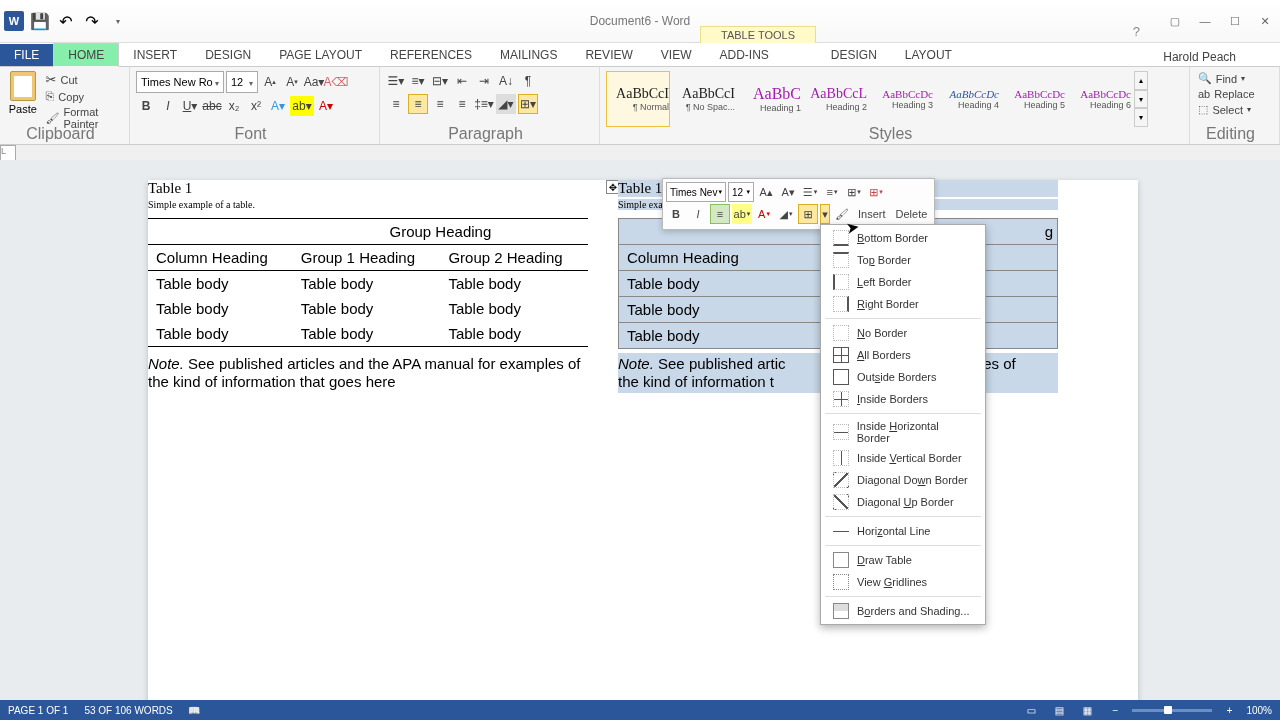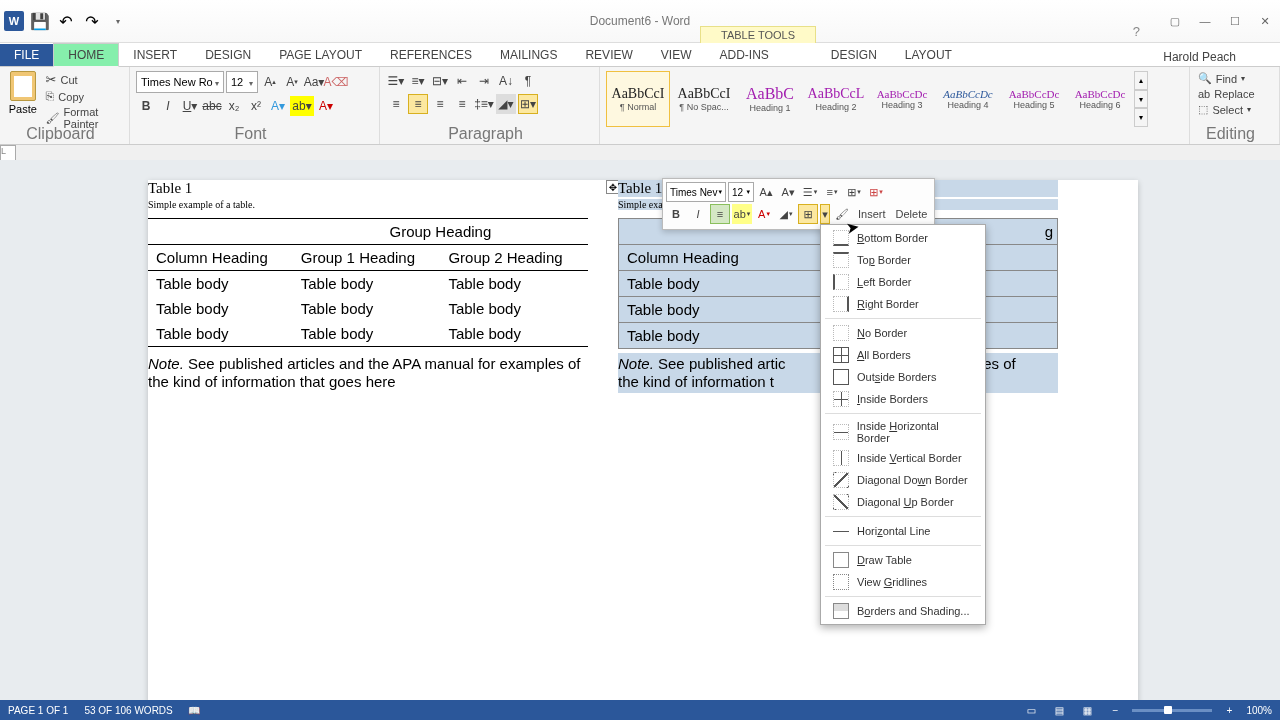--- a/index.html
+++ b/index.html
@@ -46,21 +46,21 @@
 .size-combo { width: 32px; height: 22px; border: 1px solid #aaa; background: #fff; font-size: 11px; padding: 2px 4px; display: flex; align-items: center; justify-content: space-between; }
 .sm-btn { width: 20px; height: 20px; display: flex; align-items: center; justify-content: center; cursor: pointer; font-size: 12px; color: #444; }
 .dd-arrow::after { content: '▾'; font-size: 8px; color: #666; }
 
 
 .para-group { width: 220px; }
 
 
 .styles-group { flex: 1; }
 .styles-gallery { display: flex; height: 56px; gap: 2px; }
-.style-item { width: 64px; border: 1px solid transparent; display: flex; flex-direction: column; align-items: center; justify-content: center; cursor: pointer; font-size: 9px; color: #555; }
+.style-item { width: 64px; border: 1px solid transparent; display: flex; flex-direction: column; align-items: flex-end; justify-content: center; cursor: pointer; font-size: 9px; color: #555; }
 .style-item.sel { border-color: #f0c040; background: #fef8e0; }
 .style-prev { font-family: 'Times New Roman', serif; font-size: 14px; color: #222; }
 .style-prev.blue { color: #a21caf; }
 .style-prev.it { font-style: italic; color: #2b579a; }
 .styles-scroll { width: 14px; display: flex; flex-direction: column; }
 .ss-btn { flex: 1; border: 1px solid #ccc; display: flex; align-items: center; justify-content: center; font-size: 8px; cursor: pointer; }
 
 
 .edit-group { width: 90px; }
 .edit-items { display: flex; flex-direction: column; gap: 1px; font-size: 11px; color: #444; }
@@ -309,20 +309,21 @@
             <span class="style-prev blue" style="font-size:11px">AaBbCcDc</span>
             <span>Heading 6</span>
           </div>
         <div class="styles-scroll">
           <div class="ss-btn">▴</div>
           <div class="ss-btn">▾</div>
           <div class="ss-btn">▾</div>
         </div>
       </div>
     </div>
+    <div class="rgroup-label">Styles</div>
   </div>
 
   <div class="rgroup edit-group">
     <div class="edit-items">
       <div class="edit-item">
           <span>🔍</span>
           <span>Find</span>
           <span style="font-size:8px">▾</span>
         </div>
       <div class="edit-item">

